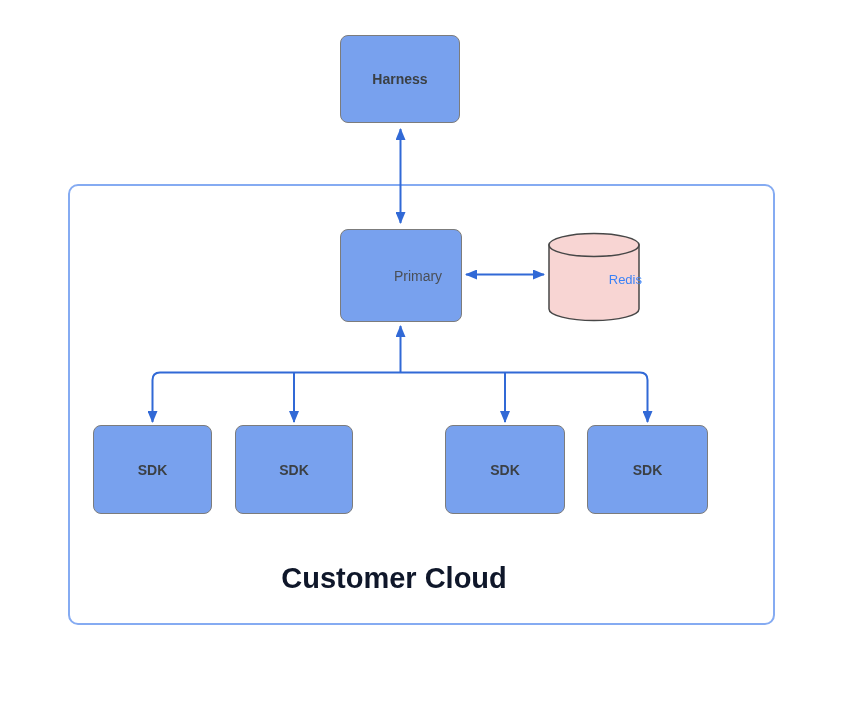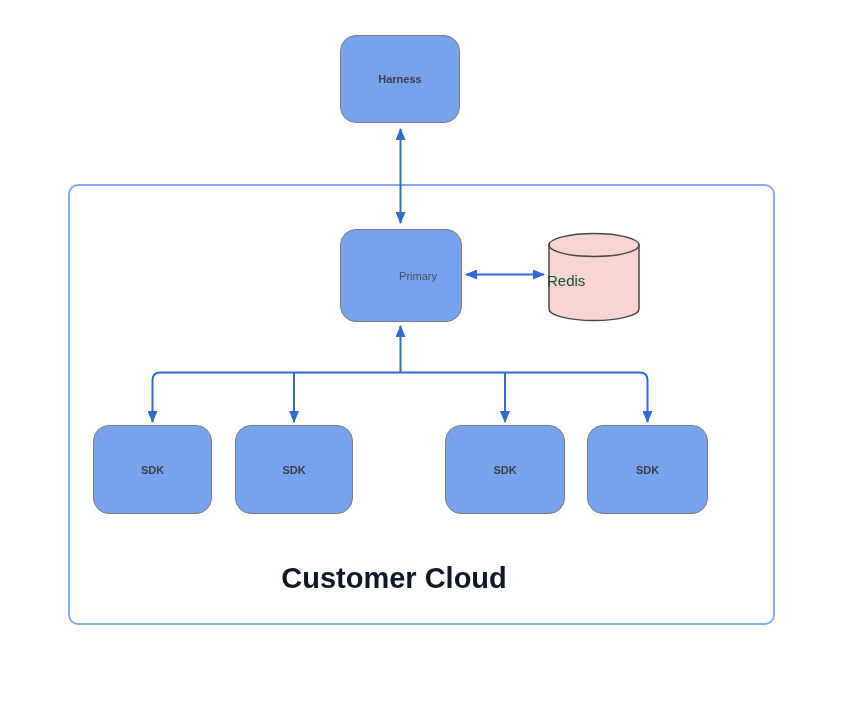--- a/index.html
+++ b/index.html
@@ -24,23 +24,23 @@
     pointer-events: none;
   }
   .node {
     position: absolute;
     box-sizing: border-box;
     display: flex;
     align-items: center;
     justify-content: center;
     background: #78a1ee;
     border: 1.5px solid #7c7c7c;
-    border-radius: 16px;
+    border-radius: 8px;
     color: #3e434b;
-    font-size: 11px;
+    font-size: 14px;
     text-align: center;
   }
   .node.bold { font-weight: bold; color: #3b4045; }
   #node-harness { left: 340px; top: 35px;  width: 120px; height: 88px; }
   #node-primary { left: 340px; top: 229px; width: 122px; height: 93px; font-weight: normal; color: #4a4f57; padding-left: 34px; }
   #node-sdk1 { left: 93px;  top: 425px; width: 119px; height: 89px; }
   #node-sdk2 { left: 235px; top: 425px; width: 118px; height: 89px; }
   #node-sdk3 { left: 445px; top: 425px; width: 120px; height: 89px; }
   #node-sdk4 { left: 587px; top: 425px; width: 121px; height: 89px; }
   .container-box {
@@ -69,23 +69,23 @@
     left: 547px;
     top: 231px;
     width: 95px;
     height: 93px;
   }
   .cylinder-label {
     position: absolute;
     left: 547px;
     top: 272px;
     width: 95px;
-    text-align: left;
-    font-size: 15px;
-    color: #14532d;
+    text-align: right;
+    font-size: 13px;
+    color: #3b82f6;
   }
 </style>
 </head>
 <body>
 
 <div class="canvas">
 
   <div class="container-box"></div>
 
   <svg class="connectors" viewBox="0 0 841 703" xmlns="http://www.w3.org/2000/svg">

